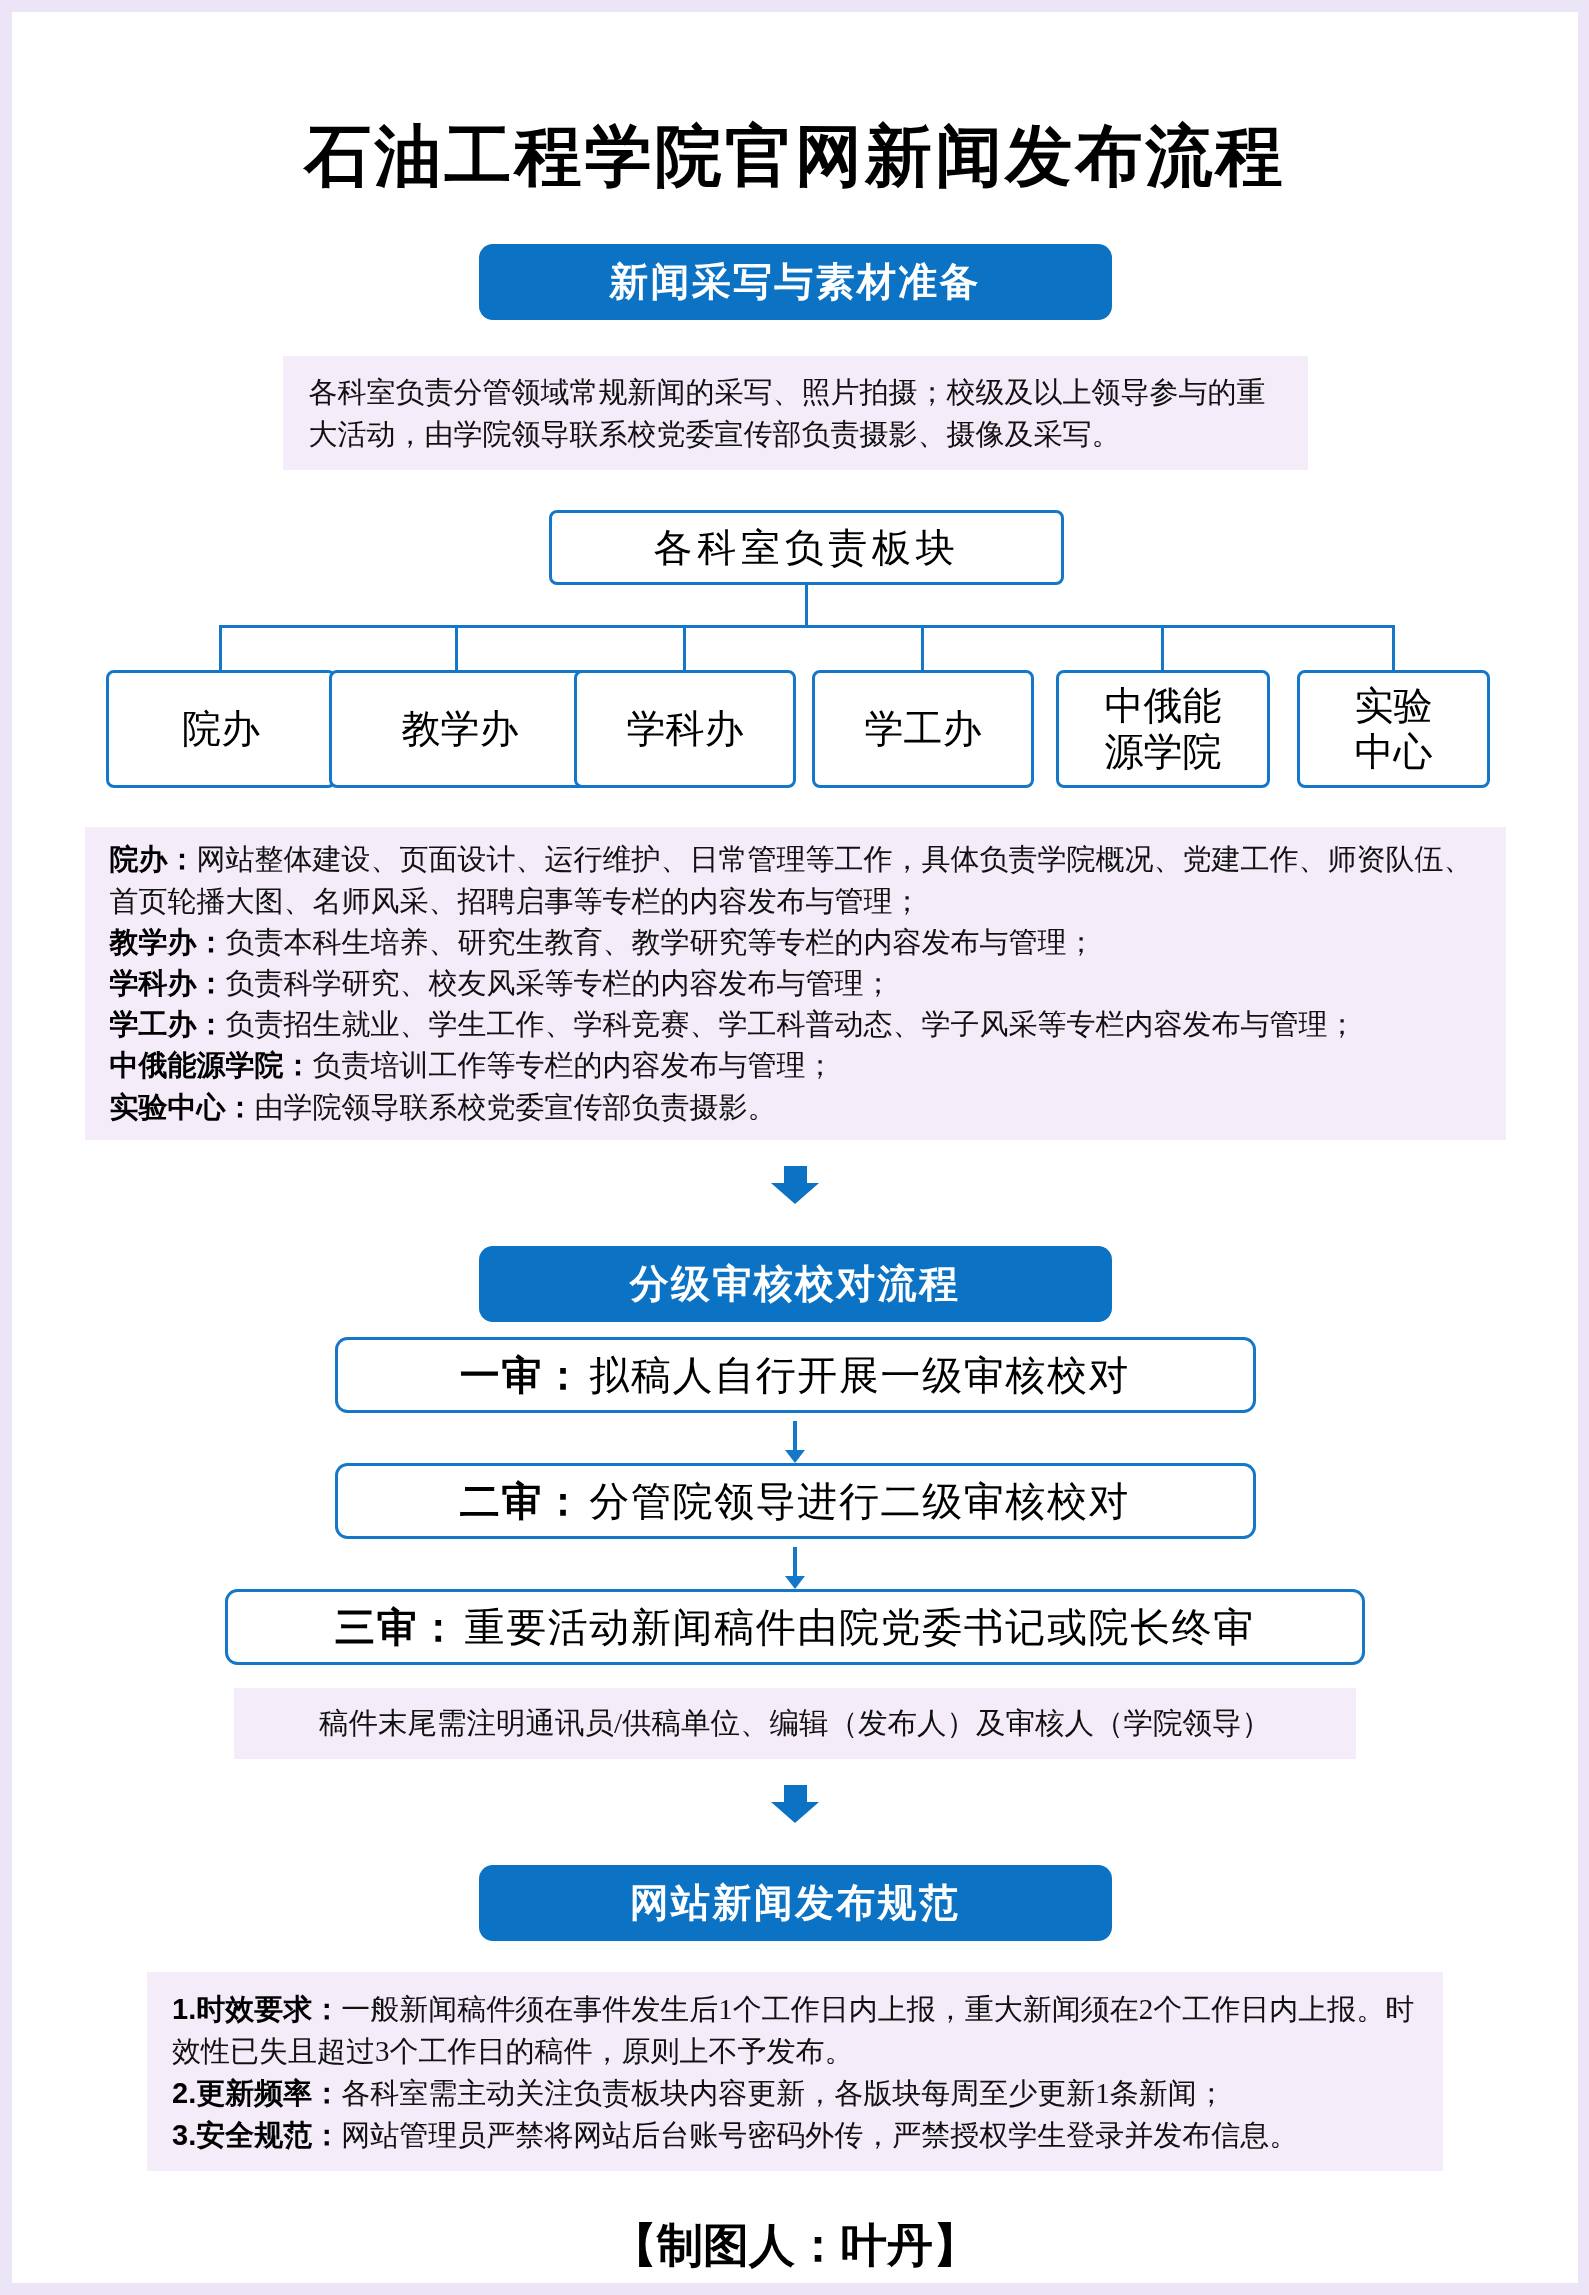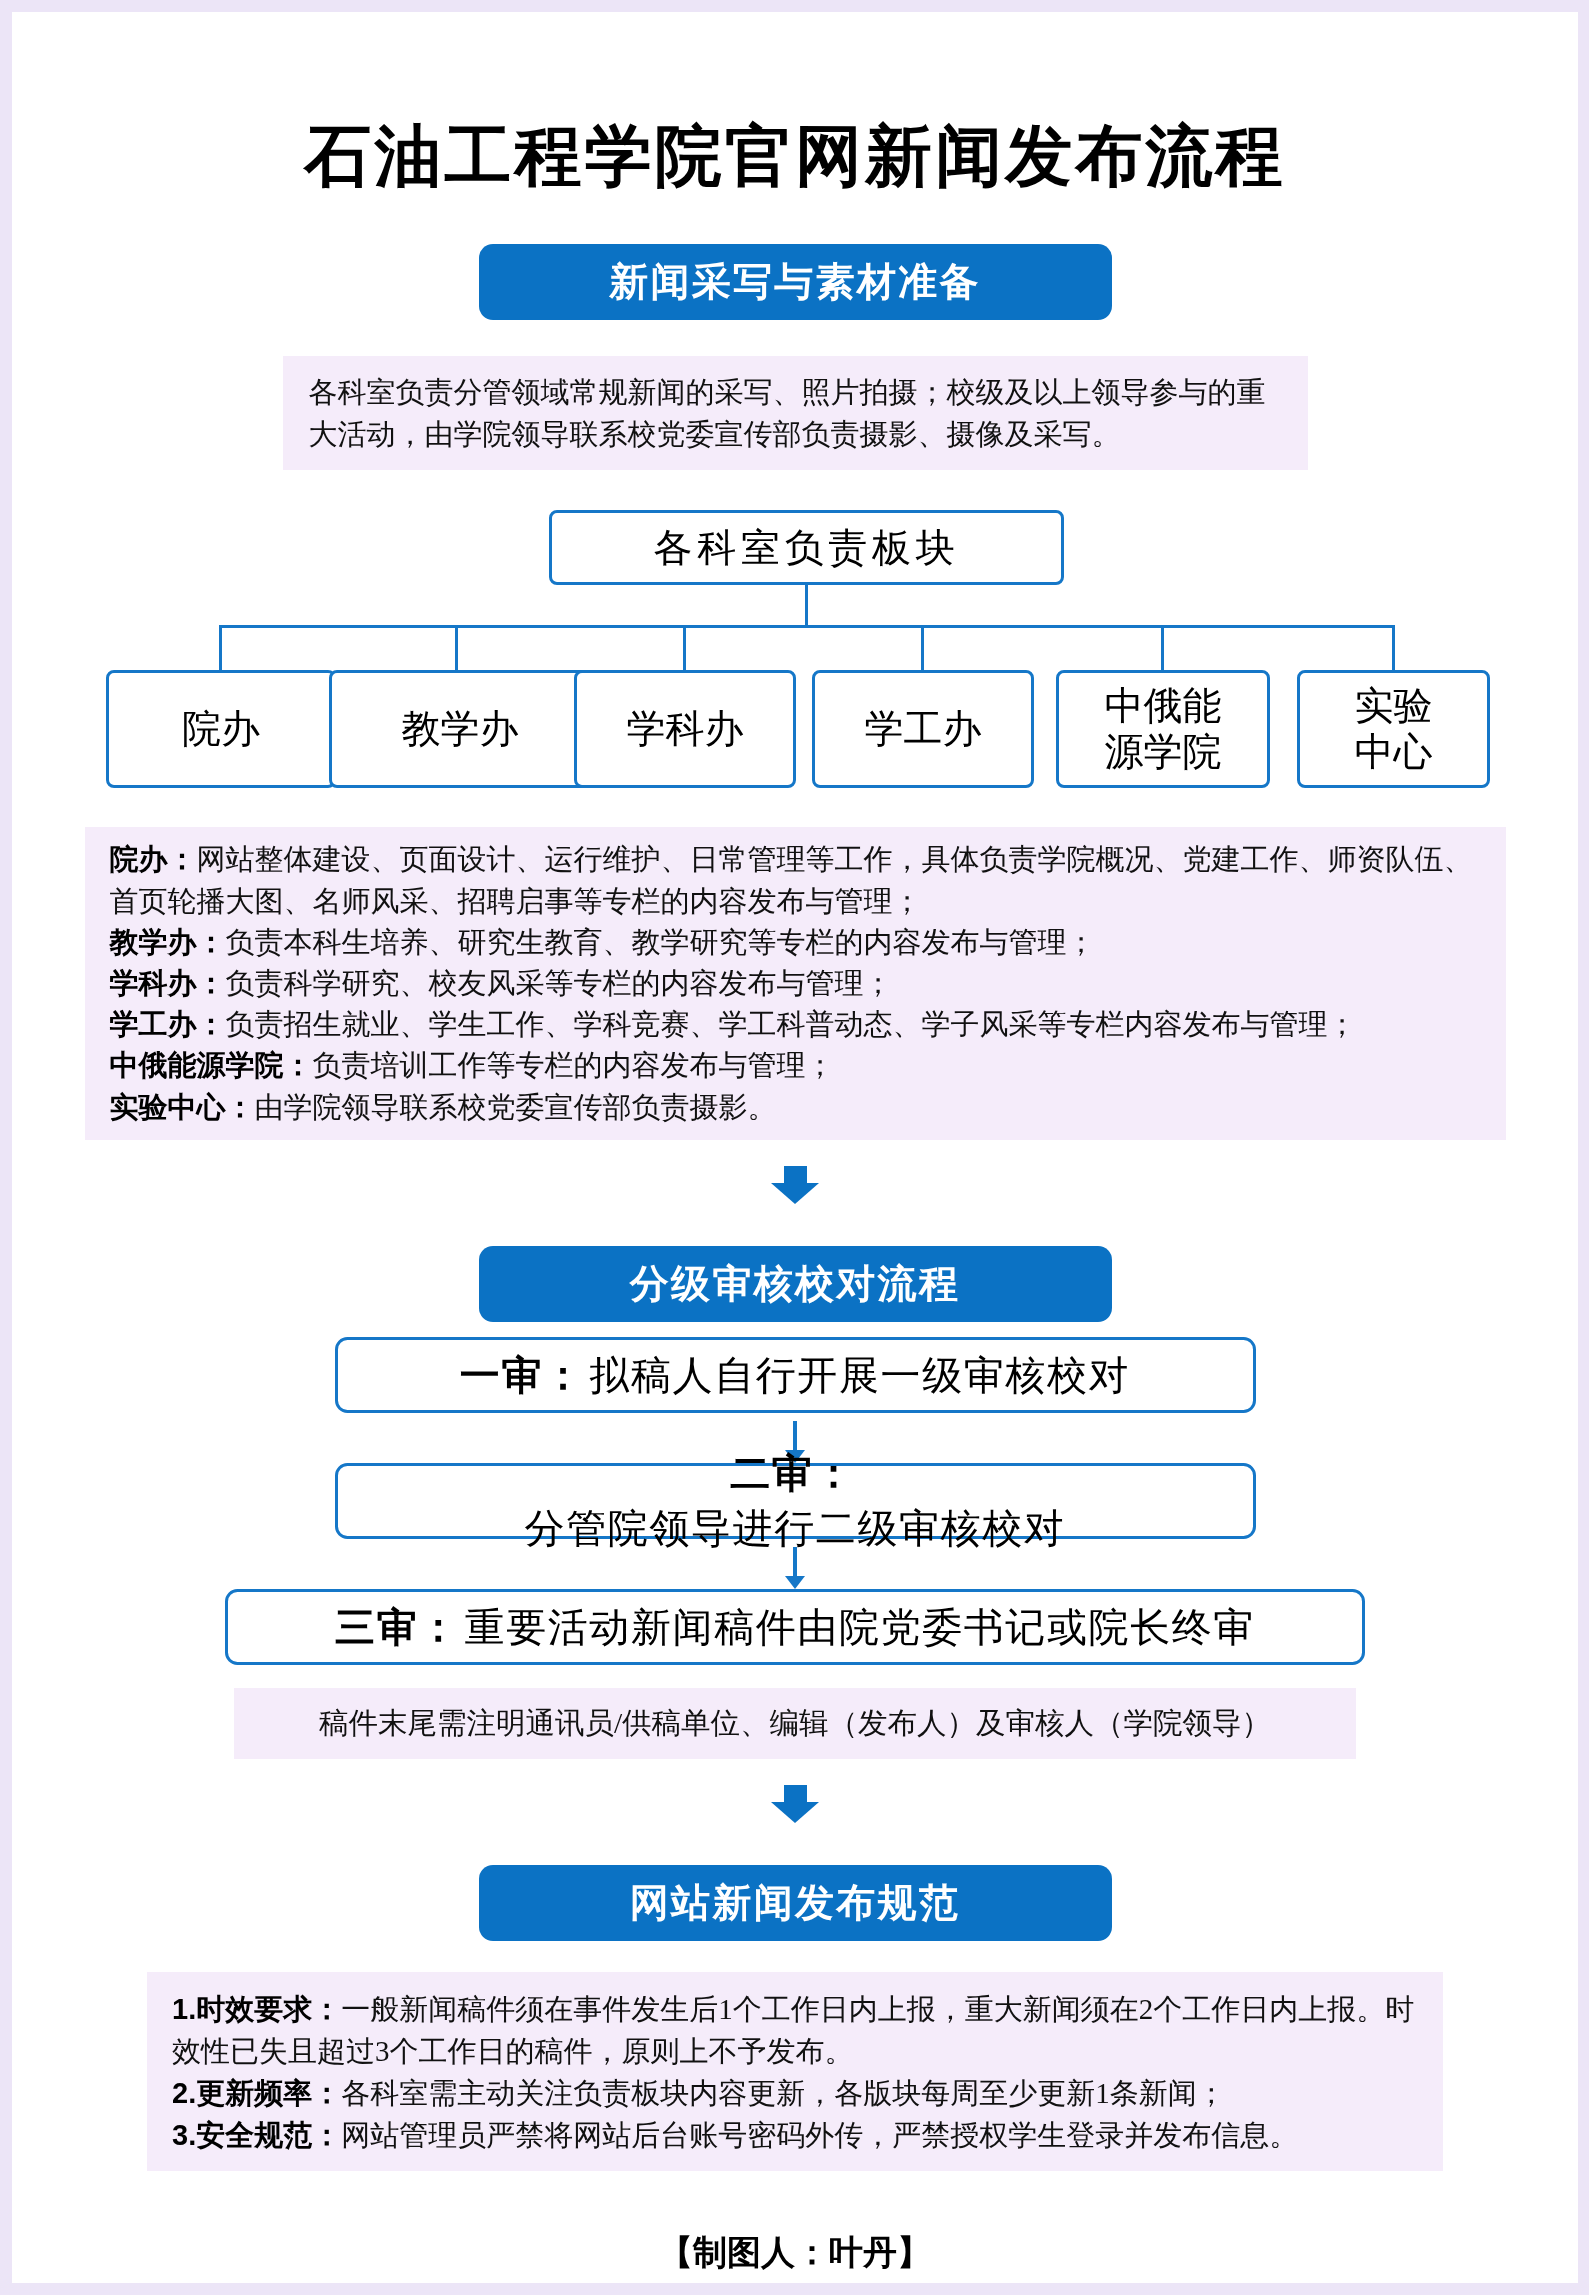--- a/index.html
+++ b/index.html
@@ -124,38 +124,38 @@
     display:flex;
     align-items:center;
     justify-content:center;
     font-family:"Liberation Serif","DejaVu Serif",serif;
     font-size:40px;
     color:#000;
     letter-spacing:1.6px;
   }
   .step b{font-weight:bold;margin-right:4.7px;}
   .step1{width:921px;margin-top:15px;}
-  .step2{width:921px;flex-direction:column;}
+  .step2{width:921px;}
   .step3{width:1140px;}
   .note{
     margin-top:23px;
     width:1122px;
     padding:14px 11px;
     text-align:center;
     font-size:29.5px;
   }
   .rules{
     margin-top:31px;
     width:1296px;
     padding:15.5px 25px;
     line-height:1.45;
   }
   .footer{
-    margin-top:59px;
-    font-size:34px;
+    margin-top:44px;
+    font-size:46px;
     font-weight:bold;
     color:#000;
     font-family:"Liberation Sans", sans-serif;
     text-align:center;
   }
 </style>
 </head>
 <body>
 
 <div class="page">

